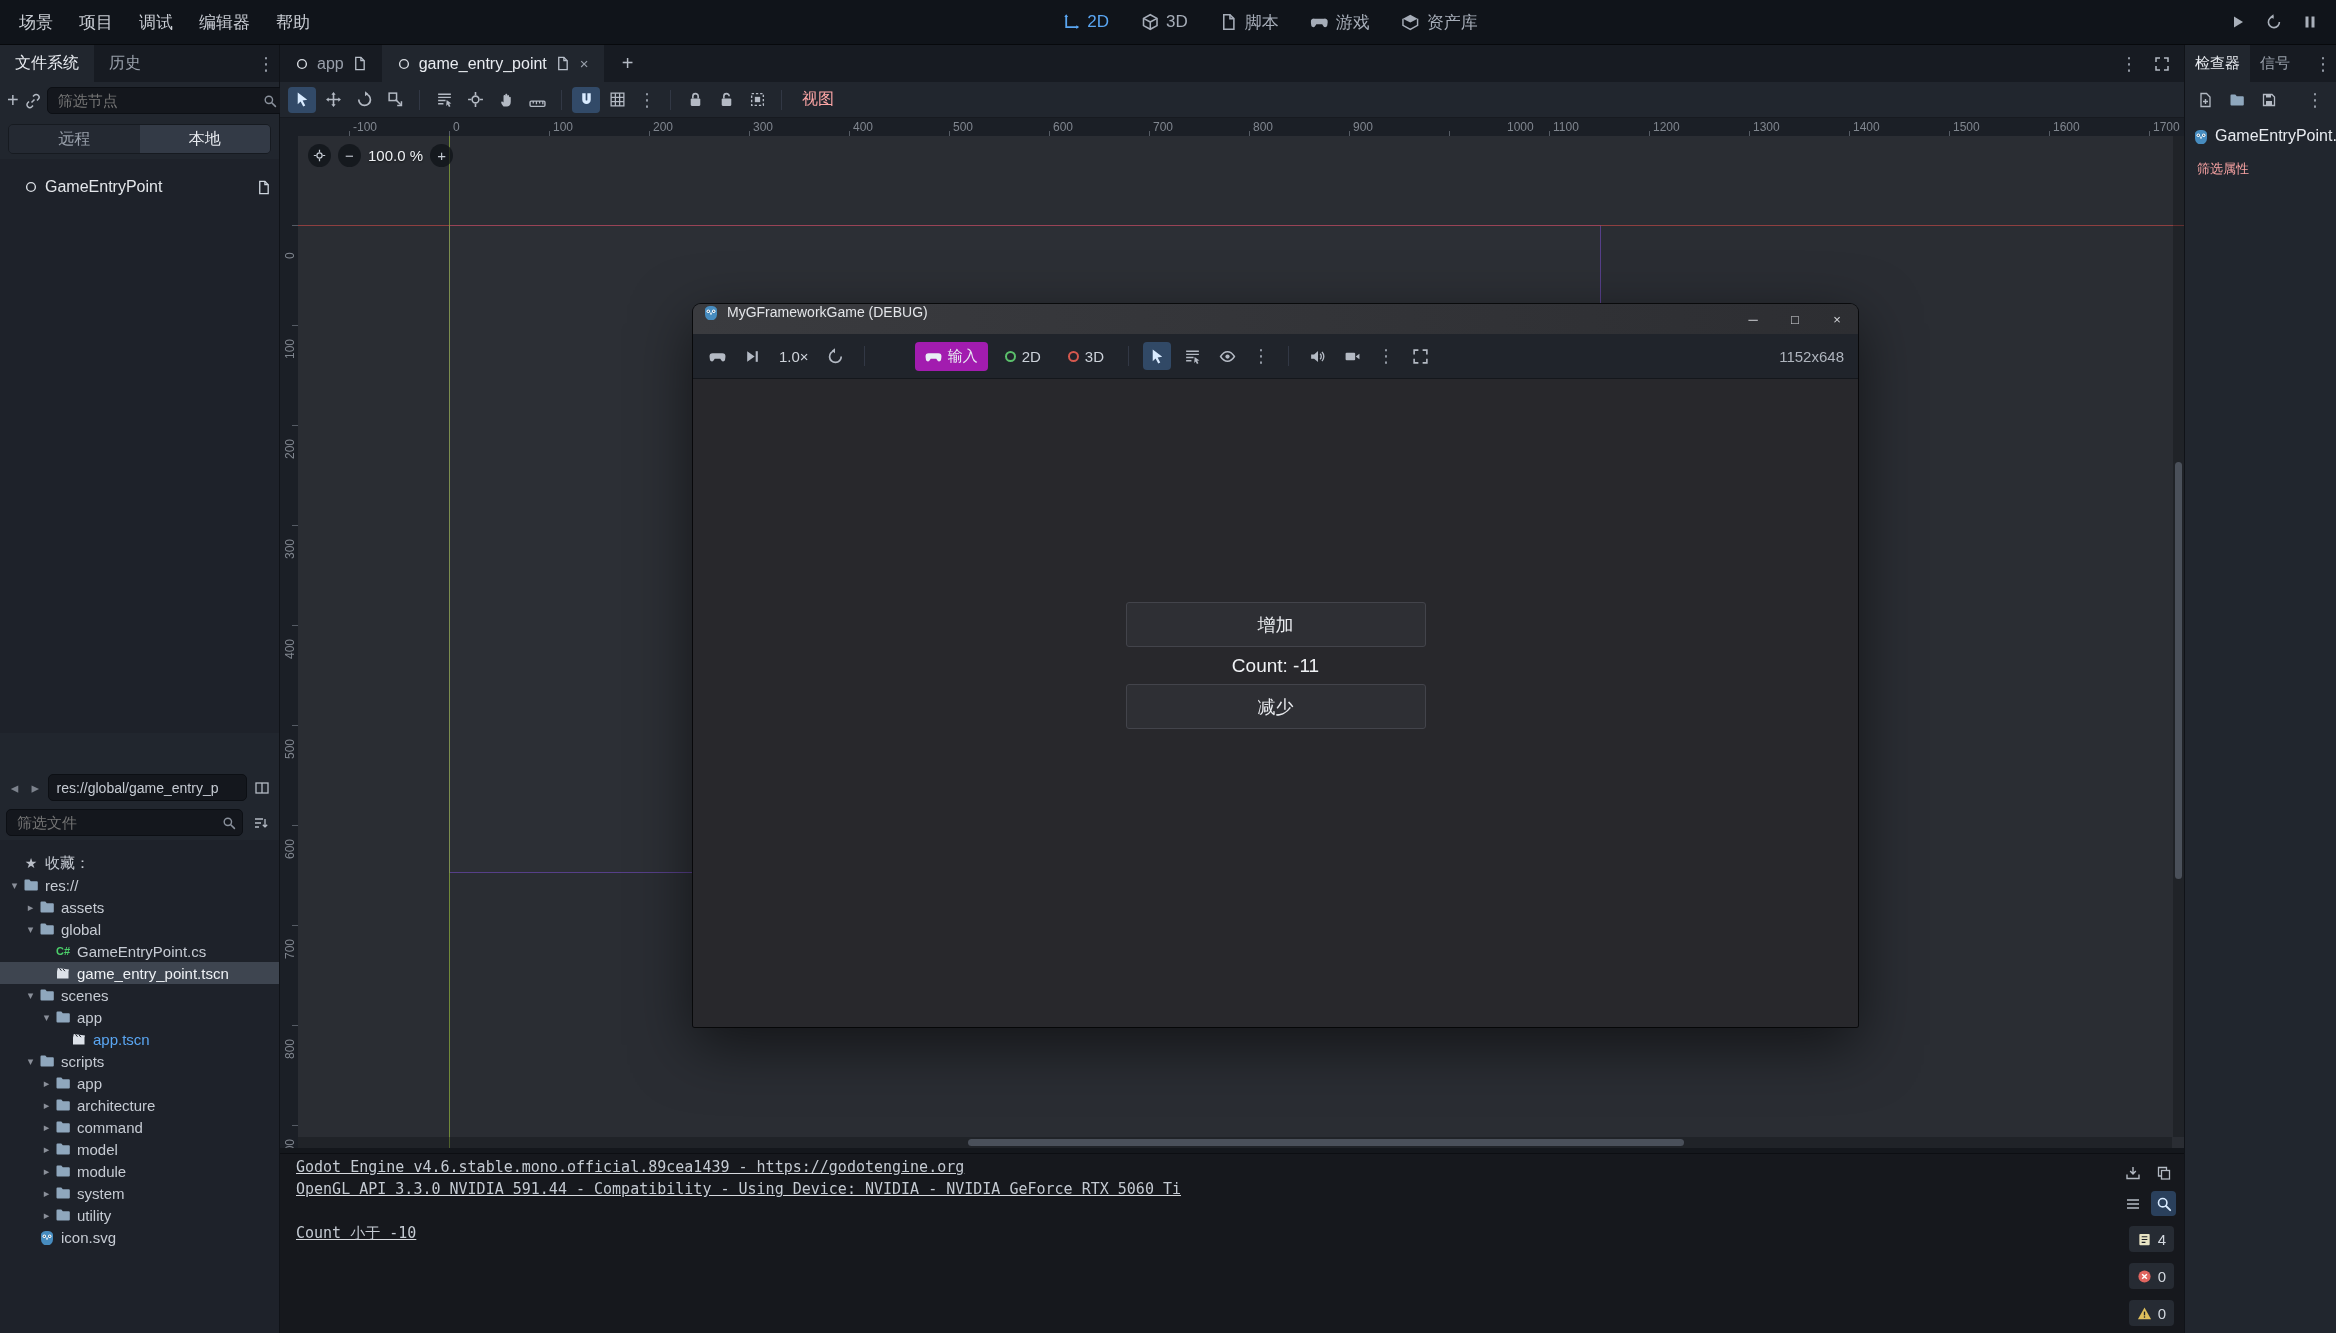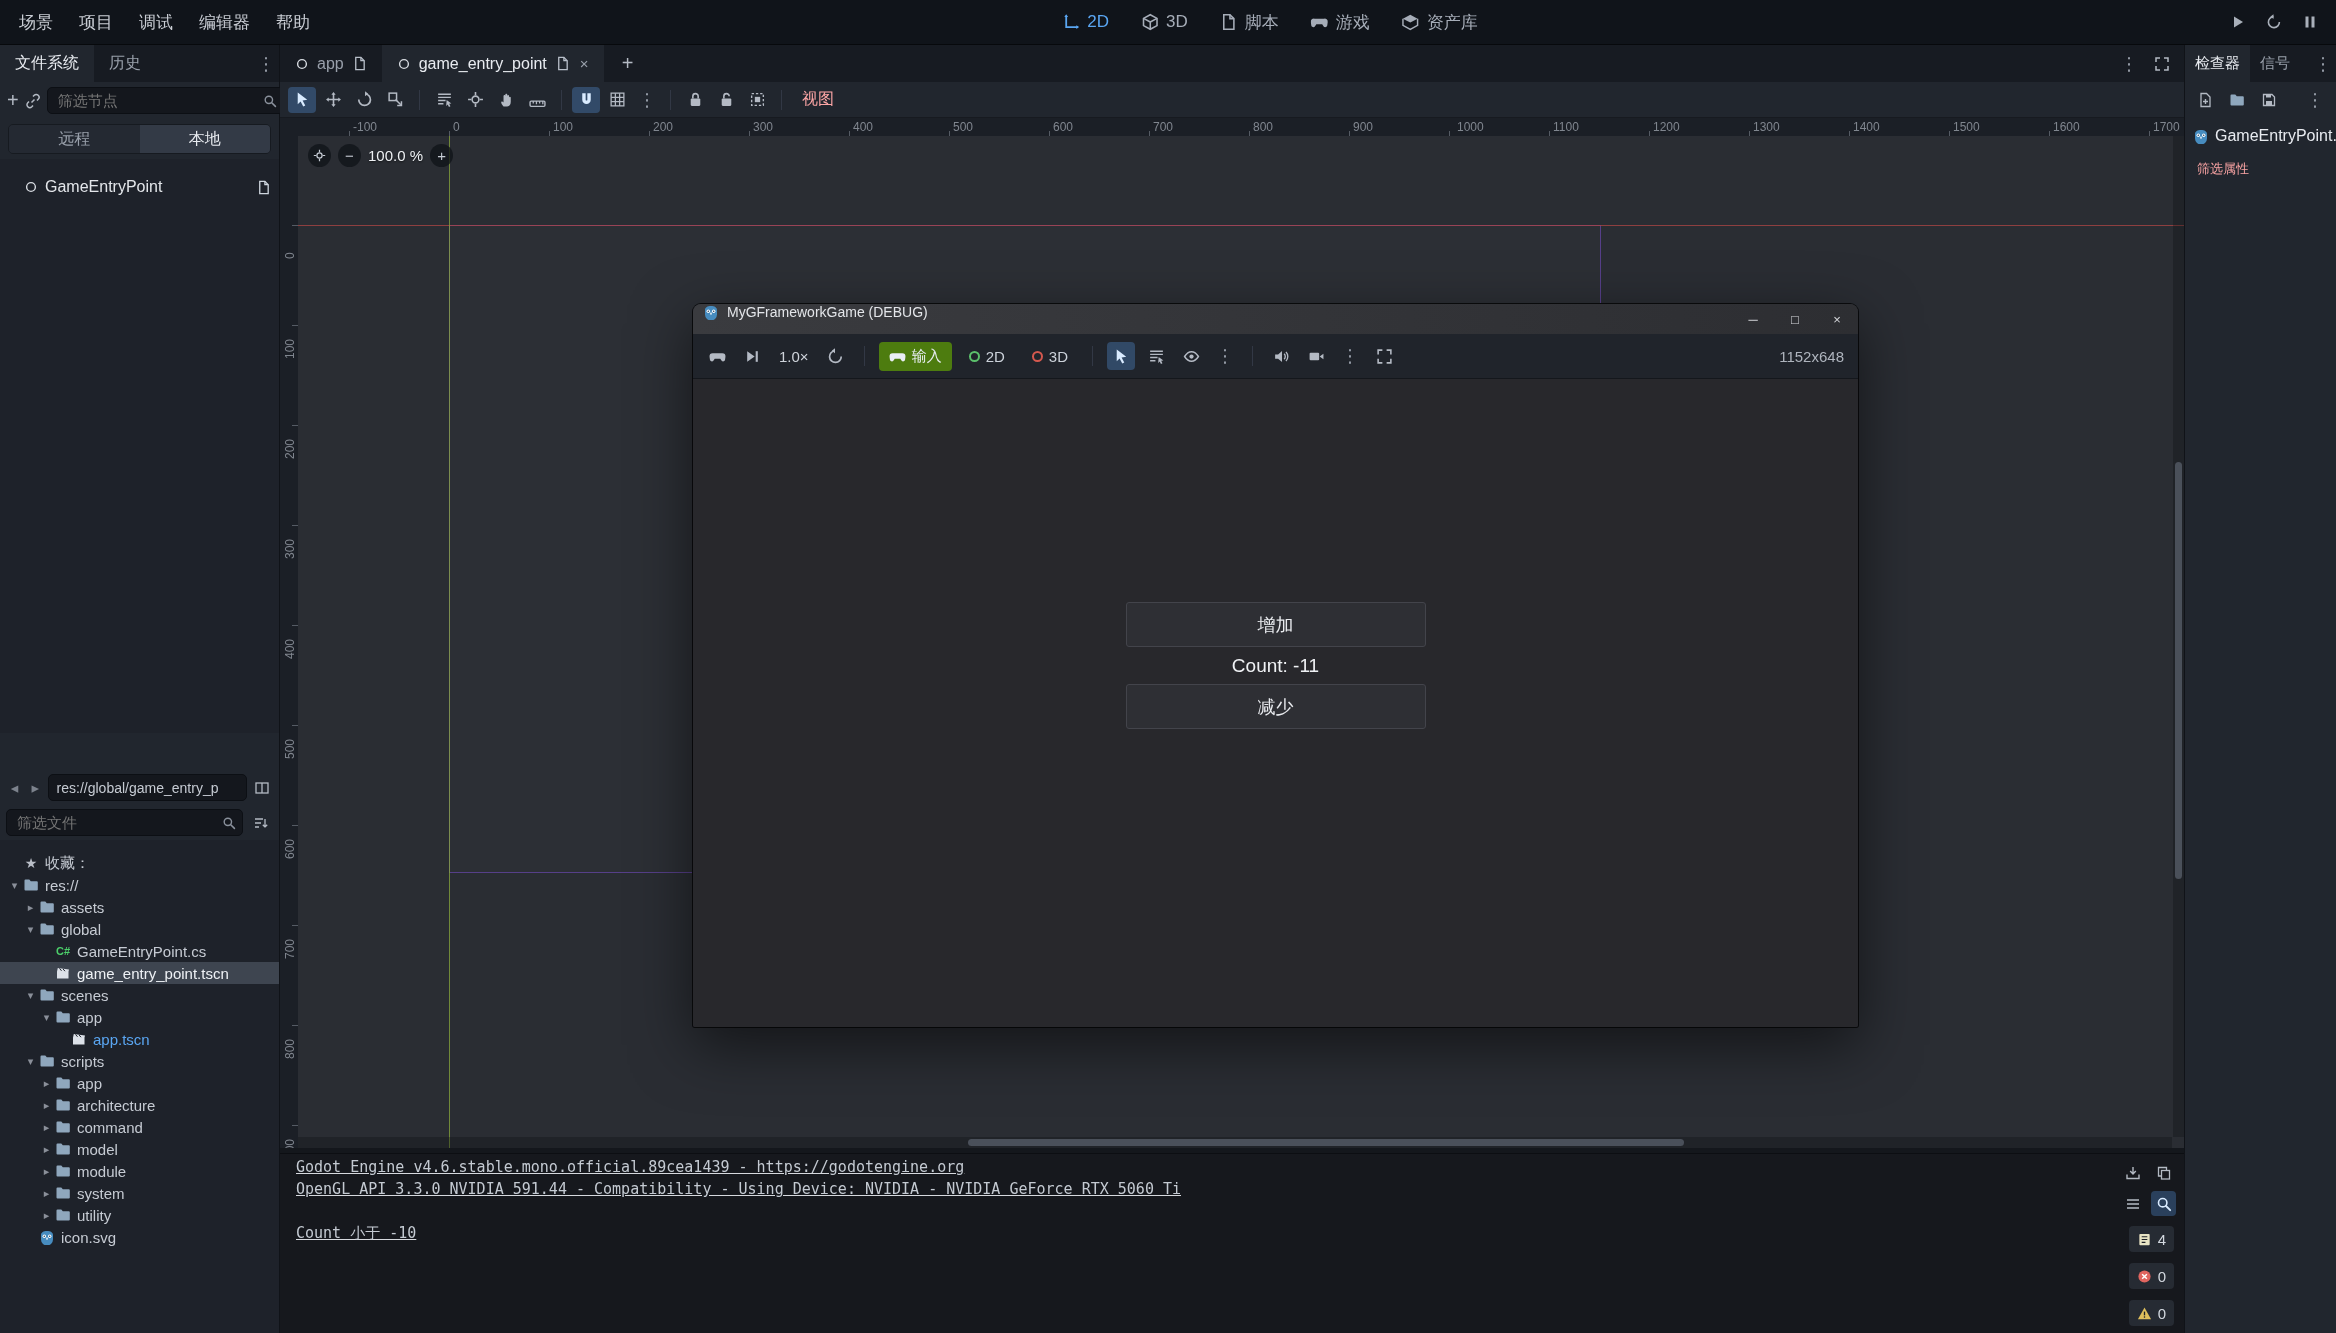--- a/index.html
+++ b/index.html
@@ -110,21 +110,21 @@
       padding-left:10px;gap:8px;flex:none;}
   #gw-title{font-size:14px;color:#e3e5e9;}
   #gw-winbtns{margin-left:auto;display:flex;height:100%;}
   .gw-winbtn{width:42px;display:flex;align-items:center;justify-content:center;color:#d6d8dc;font-size:13px;}
   #gw-toolbar{height:45px;background:#20242b;border-bottom:1px solid #14171c;display:flex;align-items:center;
       gap:7px;padding:0 10px;flex:none;}
   #gw-toolbar .icon-btn{width:28px;height:28px;}
   #gw-toolbar .ic{width:17px;height:17px;}
   .gw-chip{display:flex;align-items:center;gap:6px;padding:0 10px;height:29px;border-radius:4px;color:#ccd2da;font-size:15px;}
   .gw-chip .ic{width:15px;height:15px;}
-  .gw-chip.active{background:#4d7c0f;color:#e9eef4;}
+  .gw-chip.active{background:#a21caf;color:#e9eef4;margin-left:36px;}
   .ring{width:11px;height:11px;border-radius:50%;border:2px solid;flex:none;}
   .ring.green{border-color:#5bbf6b;}
   .ring.red{border-color:#d4584e;}
   #gw-speed{font-size:15px;color:#ced3da;padding:0 6px;}
   #gw-resolution{margin-left:auto;font-size:15px;color:#aeb4bd;padding-right:4px;}
   #gw-content{flex:1;background:#28282c;position:relative;}
   .gw-btn{position:absolute;left:50%;transform:translateX(-50%);width:300px;height:45px;background:#2e2f34;
       border:1px solid #43444b;border-radius:3px;color:#e9ebef;font-size:18px;
       display:flex;align-items:center;justify-content:center;}
   #gw-count{position:absolute;left:50%;transform:translateX(-50%);top:276px;font-size:19px;color:#eff1f4;white-space:nowrap;}
@@ -714,21 +714,21 @@
       <div class="rt-label" style="left: 655px;">500</div>
       <div class="rt-tick" style="left: 751px;"></div>
       <div class="rt-label" style="left: 755px;">600</div>
       <div class="rt-tick" style="left: 851px;"></div>
       <div class="rt-label" style="left: 855px;">700</div>
       <div class="rt-tick" style="left: 951px;"></div>
       <div class="rt-label" style="left: 955px;">800</div>
       <div class="rt-tick" style="left: 1051px;"></div>
       <div class="rt-label" style="left: 1055px;">900</div>
       <div class="rt-tick" style="left: 1151px;"></div>
-      <div class="rt-label" style="left: 1159px;">1000</div>
+      <div class="rt-label" style="left: 1209px;">1000</div>
       <div class="rt-tick" style="left: 1251px;"></div>
       <div class="rt-label" style="left: 1255px;">1100</div>
       <div class="rt-tick" style="left: 1351px;"></div>
       <div class="rt-label" style="left: 1355px;">1200</div>
       <div class="rt-tick" style="left: 1451px;"></div>
       <div class="rt-label" style="left: 1455px;">1300</div>
       <div class="rt-tick" style="left: 1551px;"></div>
       <div class="rt-label" style="left: 1555px;">1400</div>
       <div class="rt-tick" style="left: 1651px;"></div>
       <div class="rt-label" style="left: 1655px;">1500</div>

